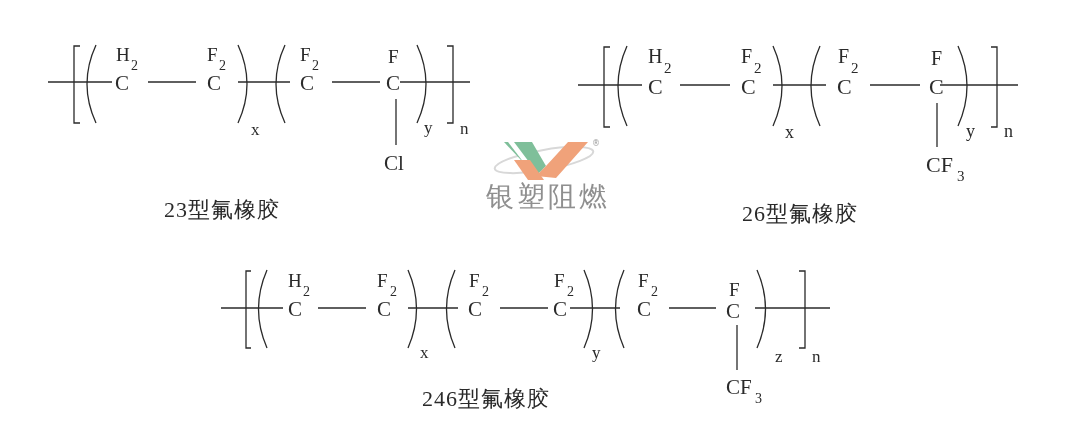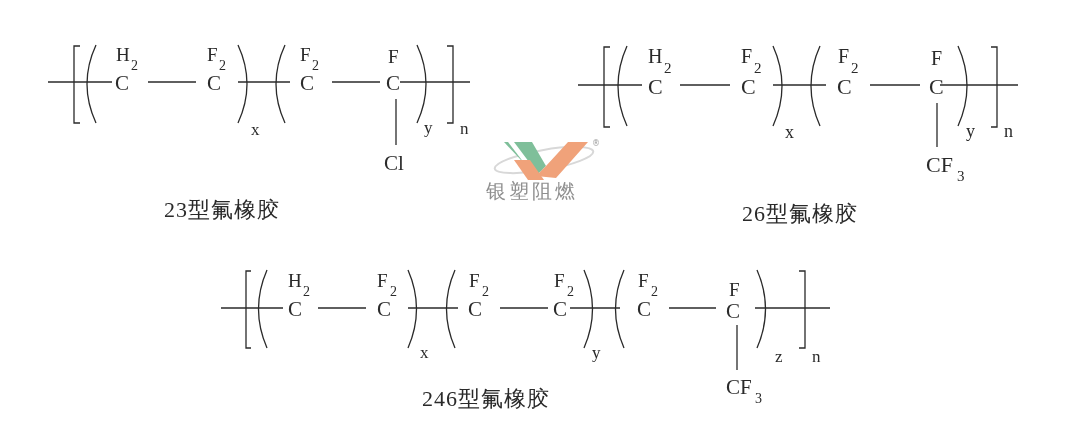--- a/index.html
+++ b/index.html
@@ -4,21 +4,21 @@
 <style>
   html, body { margin:0; padding:0; background:#ffffff; }
   body { width:1080px; height:436px; position:relative; overflow:hidden;
          font-family:"Liberation Serif","DejaVu Serif",serif; color:#2a2a2a; }
   svg.struct { position:absolute; left:0; top:0; }
   .t { font-family:"Liberation Serif","DejaVu Serif",serif; fill:#2a2a2a; }
   .line { stroke:#2a2a2a; stroke-width:1.3; fill:none; }
   .label { position:absolute; font-size:22px; letter-spacing:1px; color:#2a2a2a; white-space:nowrap; }
   .wm { position:absolute; left:484px; top:136px; width:130px; height:76px; }
   .wm-text { position:absolute; left:486px; top:178px; font-family:"DejaVu Sans","Liberation Sans",sans-serif;
-             font-size:20px; color:#8f8f8f; letter-spacing:3px; white-space:nowrap; }
+             font-size:28px; color:#8f8f8f; letter-spacing:3px; white-space:nowrap; }
 </style>
 </head>
 <body>
 
 <svg class="struct" width="1080" height="436" viewBox="0 0 1080 436">
 
   <line class="line" x1="48" y1="82" x2="112" y2="82"></line>
   <line class="line" x1="148" y1="82" x2="196" y2="82"></line>
   <line class="line" x1="238" y1="82" x2="290" y2="82"></line>
   <line class="line" x1="332" y1="82" x2="380" y2="82"></line>

